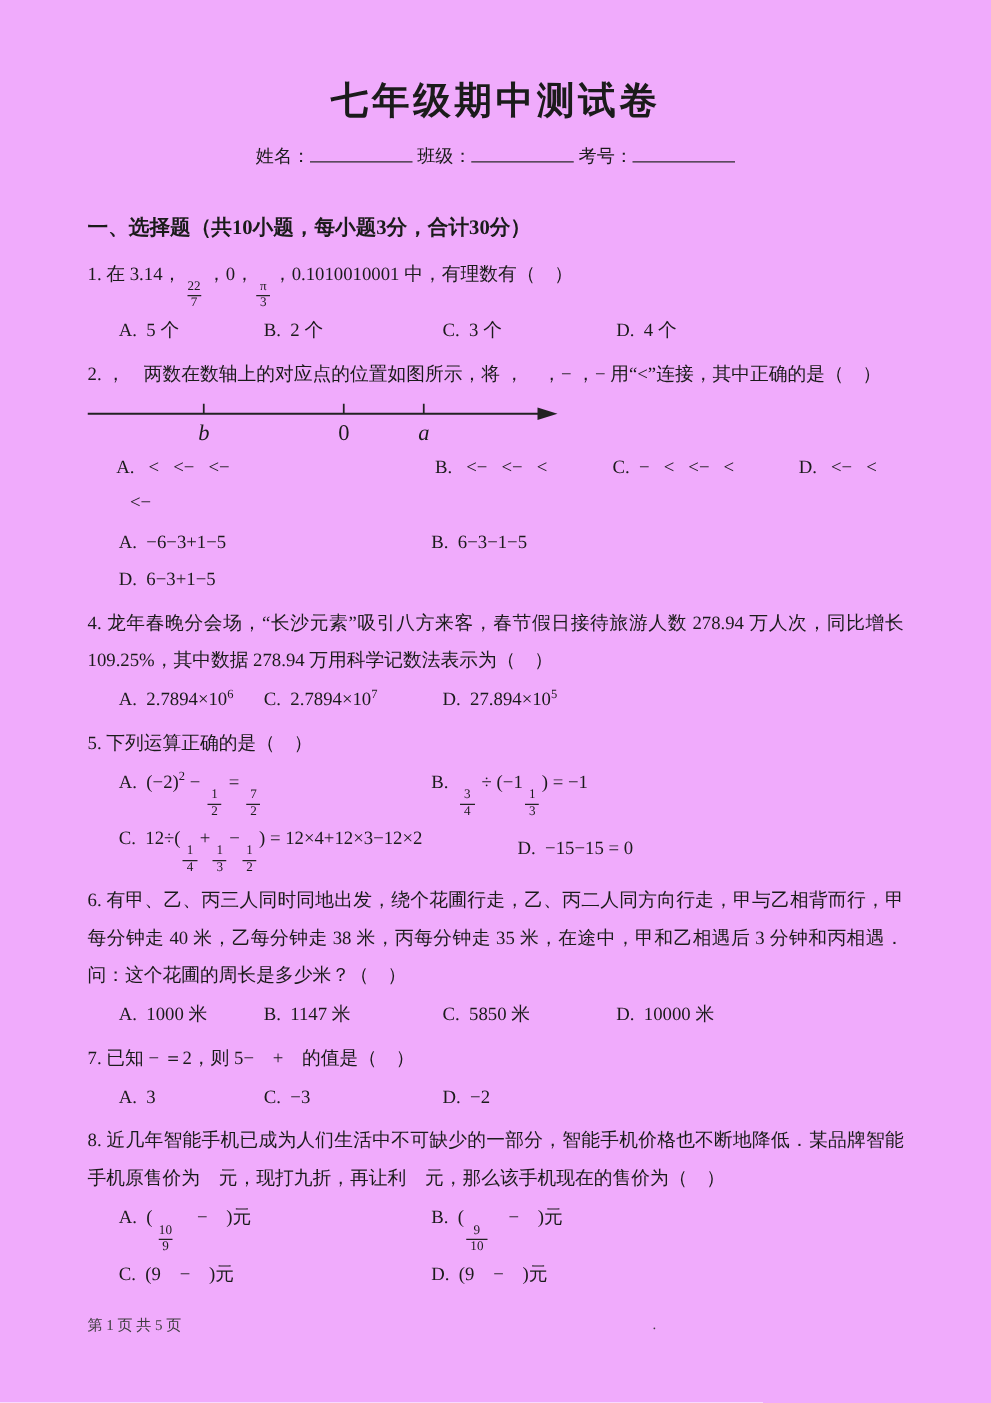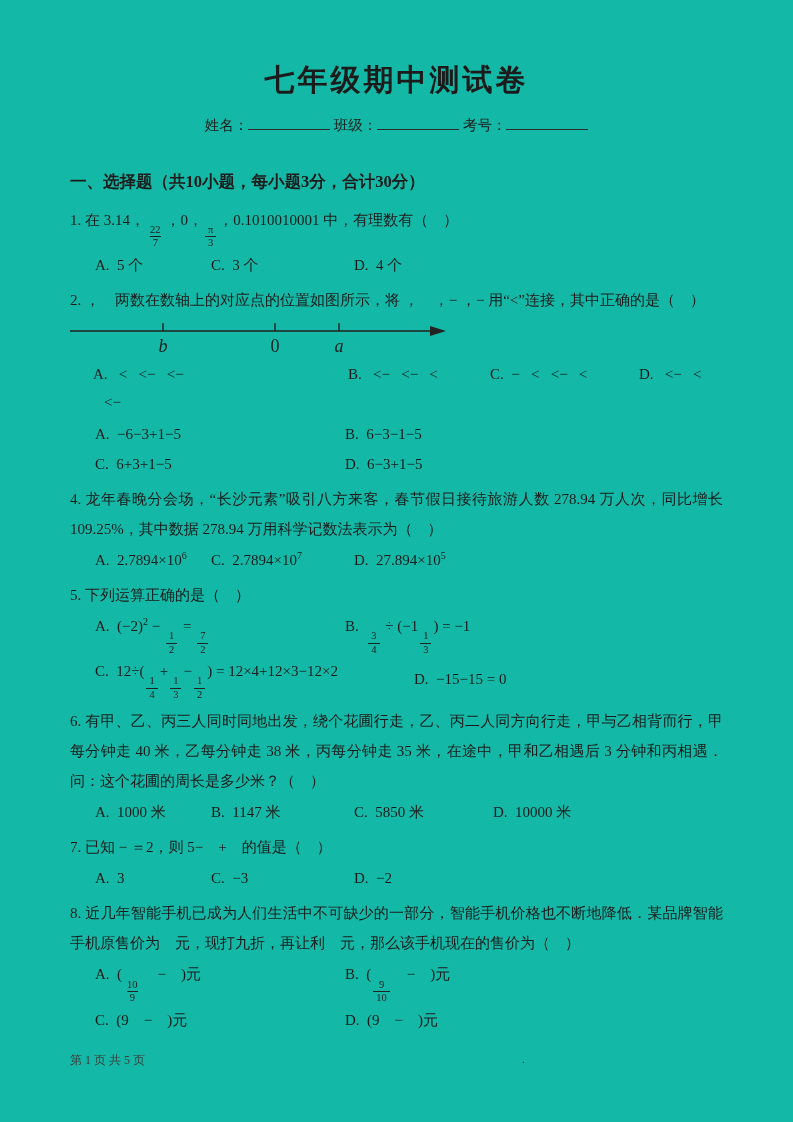--- a/index.html
+++ b/index.html
@@ -1,19 +1,19 @@
 <!DOCTYPE html>
 <html><head>
 <meta charset="utf-8">
 <style>
   html,body{margin:0;padding:0;background:#ffffff;}
   .page{
     position:relative;
     width:793px;height:1122px;
-    background:#14b8a6;
+    background:#f0abfc;
     box-sizing:border-box;
     padding:60px 70px 0 70px;
     font-family:"Liberation Serif","DejaVu Serif",serif;
     color:#1b1b1b;
     overflow:hidden;
   }
   .title{
     margin:0;text-align:center;
     font-size:30px;font-weight:700;letter-spacing:3px;
   }
@@ -86,20 +86,21 @@
       <div class="question">
         <div class="stem"><span class="run">1.  在 3.14，</span><span class="frac">
             <span class="fn">22</span>
             <span class="fd">7</span>
           </span><span class="run">，0，</span><span class="frac">
             <span class="fn">π</span>
             <span class="fd">3</span>
           </span><span class="run">，0.1010010001 中，有理数有（　）</span></div>
         <div class="optrow r4">
           <div class="cell"><span class="run">A.  5 个</span></div>
+          <div class="cell"><span class="run">B.  2 个</span></div>
           <div class="cell"><span class="run">C.  3 个</span></div>
           <div class="cell"><span class="run">D.  4 个</span></div>
         </div>
       </div>
       <div class="question">
         <div class="stem"><span class="run">2.  ，　两数在数轴上的对应点的位置如图所示，将 ，　，− ，− 用“&lt;”连接，其中正确的是（　）</span></div>
         <svg width="380" height="40" viewBox="0 0 380 40" class="nline">
           <line x1="0" y1="13" x2="362" y2="13" stroke="#222" stroke-width="1.6"></line>
           <polygon points="376,13 360,8 360,18" fill="#222"></polygon>
           <line x1="93" y1="5" x2="93" y2="13" stroke="#222" stroke-width="1.4"></line>
@@ -116,21 +117,20 @@
           <div class="cell"><span class="run">D.   &lt;−   &lt;</span></div>
         </div>
         <div class="optline"><span class="run">&lt;−</span></div>
       </div>
       <div class="question">
         <div class="optrow r2">
           <div class="cell"><span class="run">A.  −6−3+1−5</span></div>
           <div class="cell"><span class="run">B.  6−3−1−5</span></div>
         </div>
         <div class="optrow r2">
-          <div class="cell"><span class="run">C.  6+3+1−5</span></div>
           <div class="cell"><span class="run">D.  6−3+1−5</span></div>
         </div>
       </div>
       <div class="question">
         <div class="stem"><span class="run">4. 龙年春晚分会场，“长沙元素”吸引八方来客，春节假日接待旅游人数 278.94 万人次，同比增长 109.25%，其中数据 278.94 万用科学记数法表示为（　）</span></div>
         <div class="optrow r4">
           <div class="cell"><span class="run">A.  2.7894×10</span><sup class="sup">6</sup></div>
           <div class="cell"><span class="run">C.  2.7894×10</span><sup class="sup">7</sup></div>
           <div class="cell"><span class="run">D.  27.894×10</span><sup class="sup">5</sup></div>
         </div>

